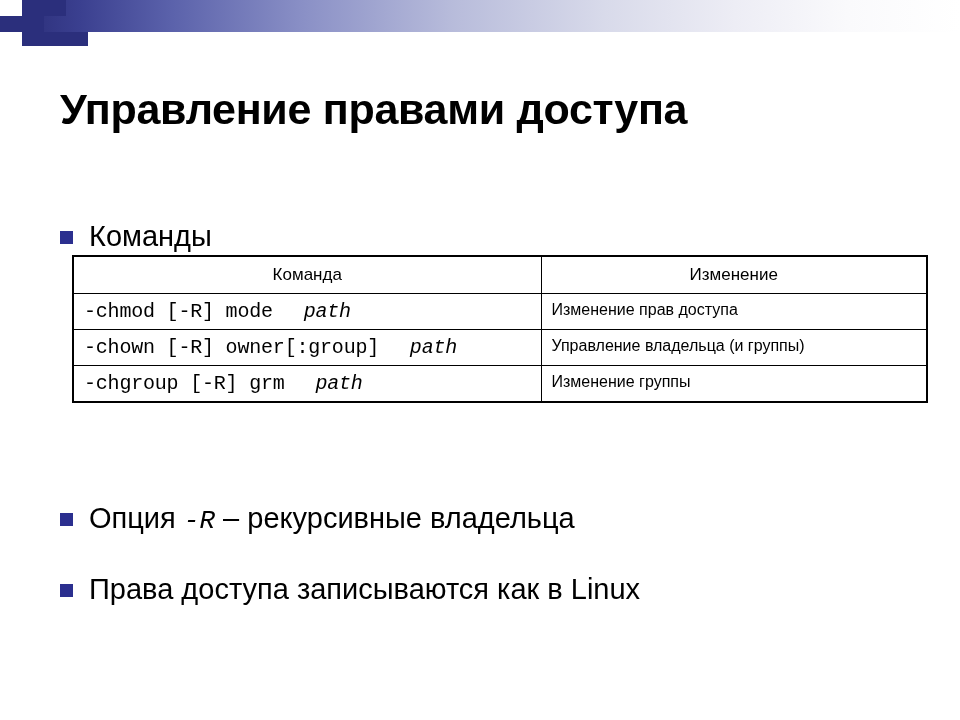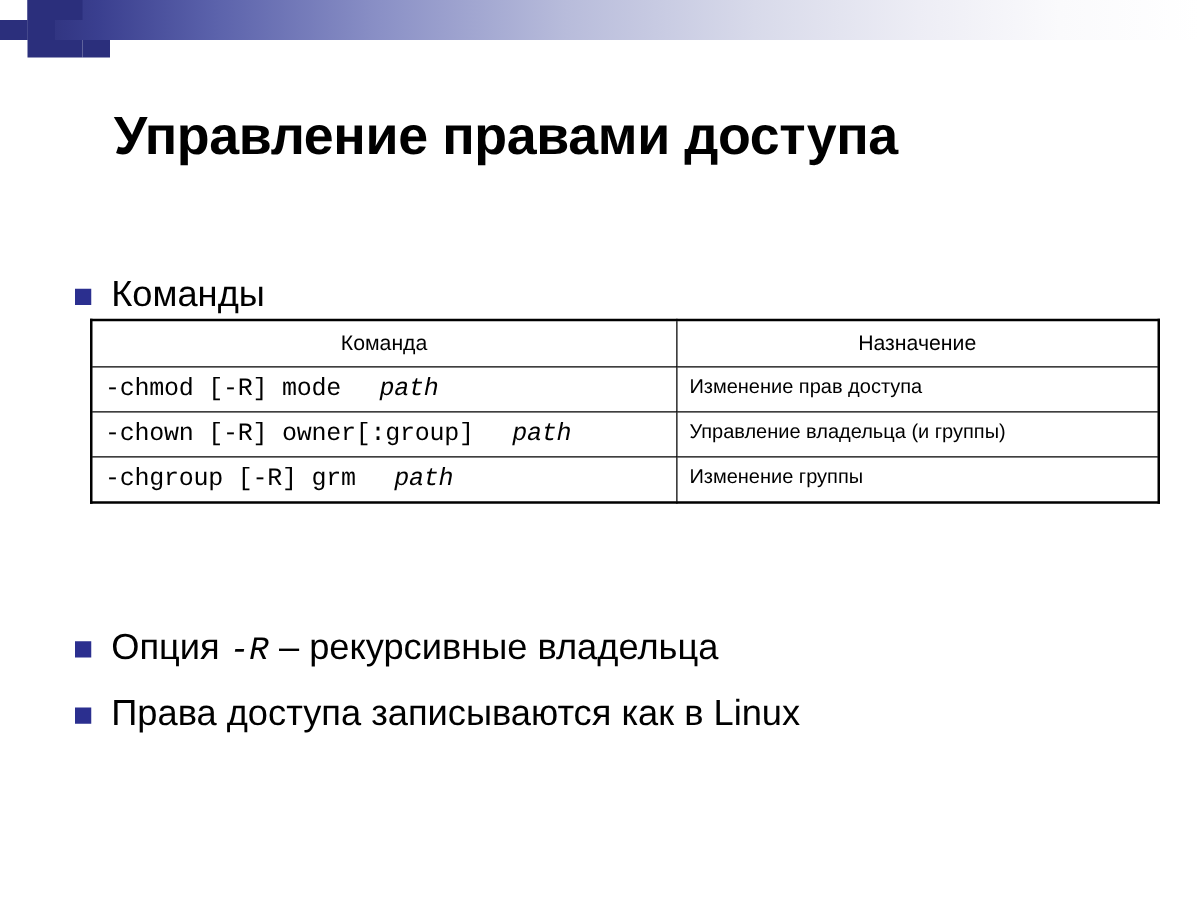--- a/index.html
+++ b/index.html
@@ -47,21 +47,20 @@
   .slide-title {
     position: absolute;
     left: 60px;
     top: 86px;
     width: 850px;
     font-size: 43px;
     font-weight: bold;
     color: #000000;
     letter-spacing: -0.3px;
     line-height: 1.1;
-    margin-left: 31px;
   }
 
   
   .bullet-row {
     position: absolute;
     display: flex;
     align-items: flex-start;
     margin-top: 20px;
   }
   .bullet-marker {
@@ -78,21 +77,21 @@
     line-height: 1.15;
   }
   .bullet-text .mono-i {
     font-family: "Liberation Mono", monospace;
     font-style: italic;
     font-size: 26px;
   }
 
   #bullet-commands { left: 60px; top: 200px; }
   #bullet-option   { left: 60px; top: 482px; }
-  #bullet-rights   { left: 60px; top: 535px; }
+  #bullet-rights   { left: 60px; top: 553px; }
 
   
   .cmd-table-wrap {
     position: absolute;
     left: 72px;
     top: 255px;
     width: 856px;
     border-radius: 29px;
   }
   table.cmd-table {
@@ -160,21 +159,21 @@
 
 <div class="cmd-table-wrap">
   <table class="cmd-table">
     <colgroup>
         <col class="c1">
         <col class="c2">
       </colgroup>
     <thead>
       <tr>
         <th>Команда</th>
-        <th>Назначение</th>
+        <th>Изменение</th>
       </tr>
     </thead>
     <tbody>
       <tr>
         <td class="cmd-cell"><span>-chmod [-R] mode </span><span class="it">path</span></td>
         <td class="desc-cell">Изменение прав доступа</td>
       </tr>
       <tr>
         <td class="cmd-cell"><span>-chown [-R] owner[:group] </span><span class="it">path</span></td>
         <td class="desc-cell">Управление владельца (и группы)</td>

